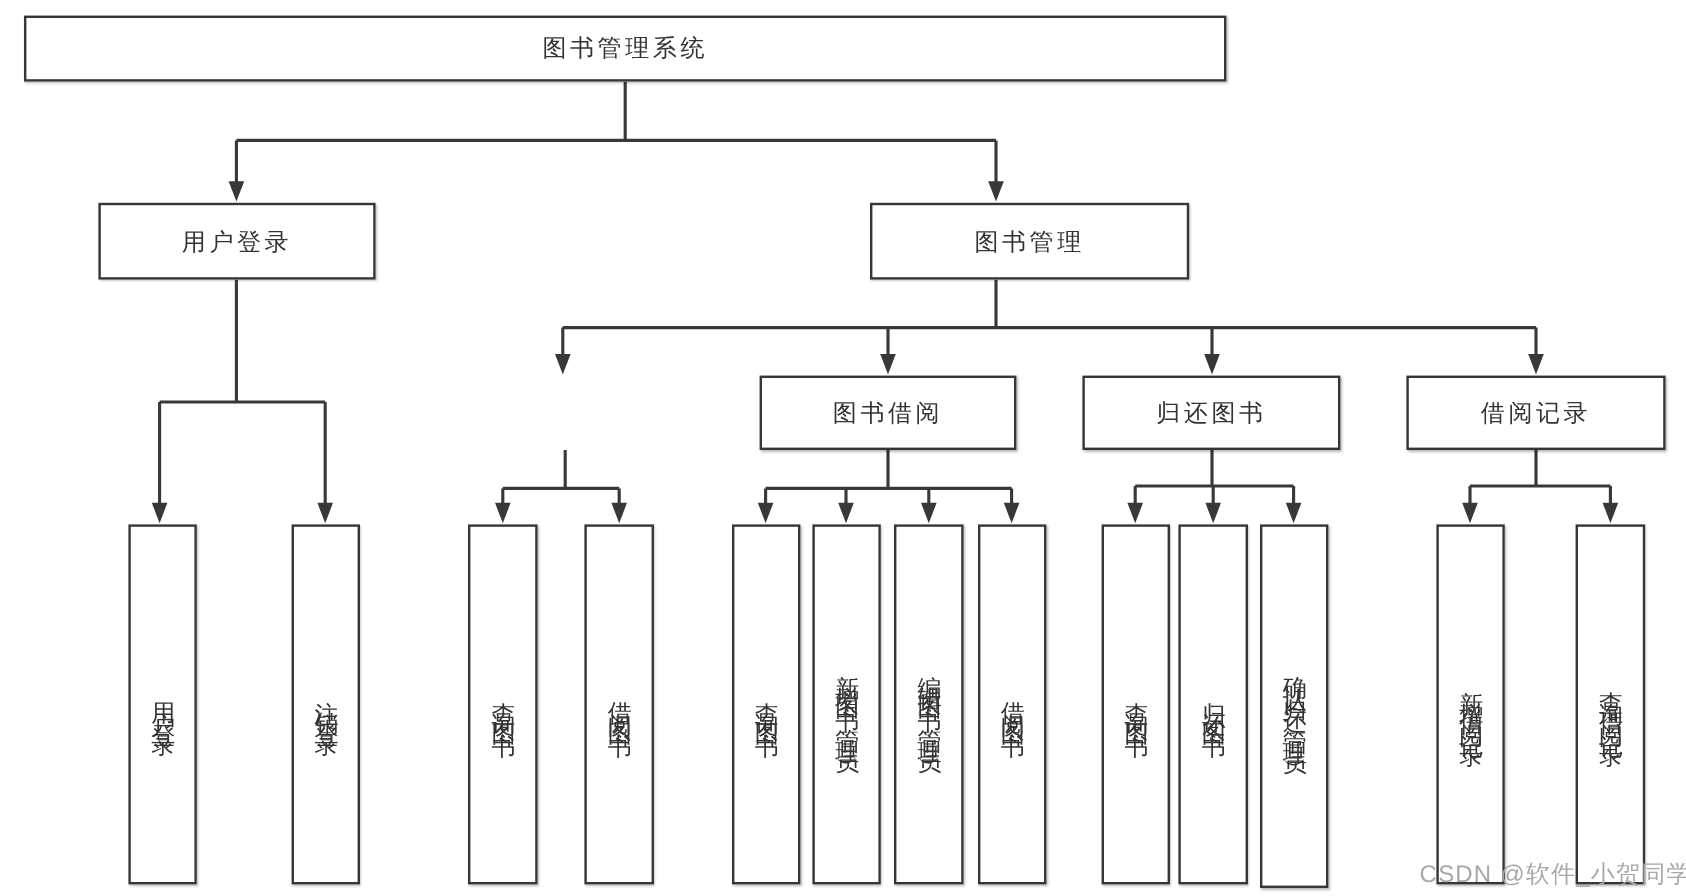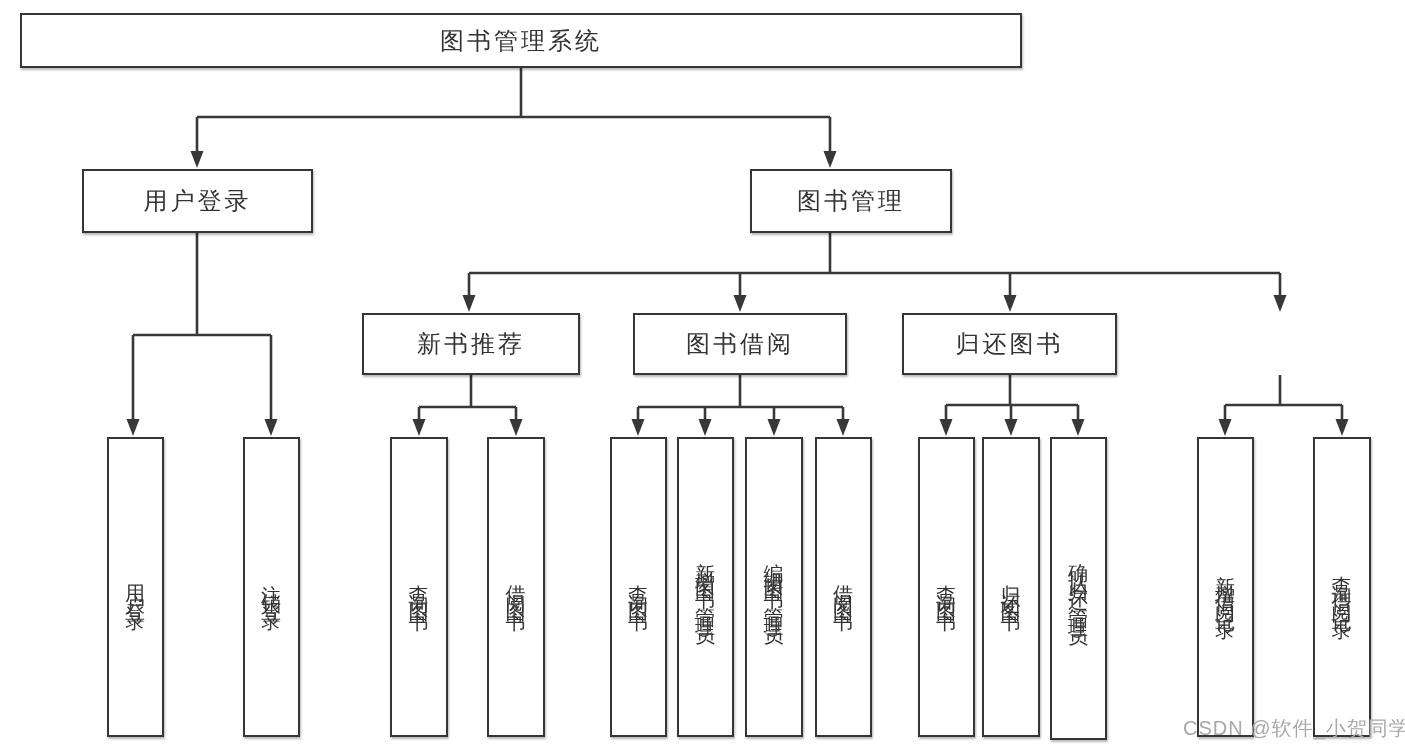--- a/index.html
+++ b/index.html
@@ -7,21 +7,21 @@
     width:1405px;height:747px;overflow:hidden;background:#ffffff;
     font-family:"Liberation Sans", sans-serif;
   }
   .stage{position:relative;width:1405px;height:747px;background:#ffffff;}
   .wires{position:absolute;left:0;top:0;z-index:1;}
   .node{
     position:absolute;background:#ffffff;border:2px solid #363636;
     box-sizing:border-box;display:flex;align-items:center;justify-content:center;
     color:#333333;z-index:2;box-shadow:1px 1.5px 2px rgba(0,0,0,.28);
   }
-  .h{font-size:24px;letter-spacing:3px;white-space:nowrap;}
+  .h{font-size:20px;letter-spacing:3px;white-space:nowrap;}
   .v{
     writing-mode:vertical-rl;text-orientation:upright;
     font-size:20px;letter-spacing:9px;line-height:1;
   }
   .watermark{
     position:absolute;left:1183px;top:715px;z-index:3;
     font-size:20px;color:#a8a8a8;letter-spacing:1px;white-space:nowrap;
   }
 </style>
 </head>
@@ -65,25 +65,25 @@
       <polygon points="1004.5,419 1017.5,419 1011,436"></polygon>
       <polygon points="1071.5,419 1084.5,419 1078,436"></polygon>
       <polygon points="1218.5,419 1231.5,419 1225,436"></polygon>
       <polygon points="1335.5,419 1348.5,419 1342,436"></polygon>
     </g>
   </svg>
 
   <div class="node h" style="left:20px;top:13px;width:1002px;height:55px;">图书管理系统</div>
 
   <div class="node h" style="left:82px;top:169px;width:231px;height:64px;">用户登录</div>
-  <div class="node h" style="left:750px;top:169px;width:202px;height:64px;">图书管理</div>
+  <div class="node h" style="left:725px;top:169px;width:266px;height:64px;">图书管理</div>
 
-  <div class="node h" style="left:362px;top:313px;width:218px;height:62px;">新书推荐</div>
   <div class="node h" style="left:633px;top:313px;width:214px;height:62px;font-family:Liberation Serif, serif;">图书借阅</div>
   <div class="node h" style="left:902px;top:313px;width:215px;height:62px;">归还图书</div>
+  <div class="node h" style="left:1172px;top:313px;width:216px;height:62px;">借阅记录</div>
 
   <div class="node v" style="left:107px;top:437px;width:57px;height:300px;">用户登录</div>
   <div class="node v" style="left:243px;top:437px;width:57px;height:300px;">注销登录</div>
 
   <div class="node v" style="left:390px;top:437px;width:58px;height:300px;">查询图书</div>
   <div class="node v" style="left:487px;top:437px;width:58px;height:300px;">借阅图书</div>
 
   <div class="node v" style="left:610px;top:437px;width:57px;height:300px;">查询图书</div>
   <div class="node v" style="left:677px;top:437px;width:57px;height:300px;">新增图书（管理员）</div>
   <div class="node v" style="left:745px;top:437px;width:58px;height:300px;">编辑图书（管理员）</div>

